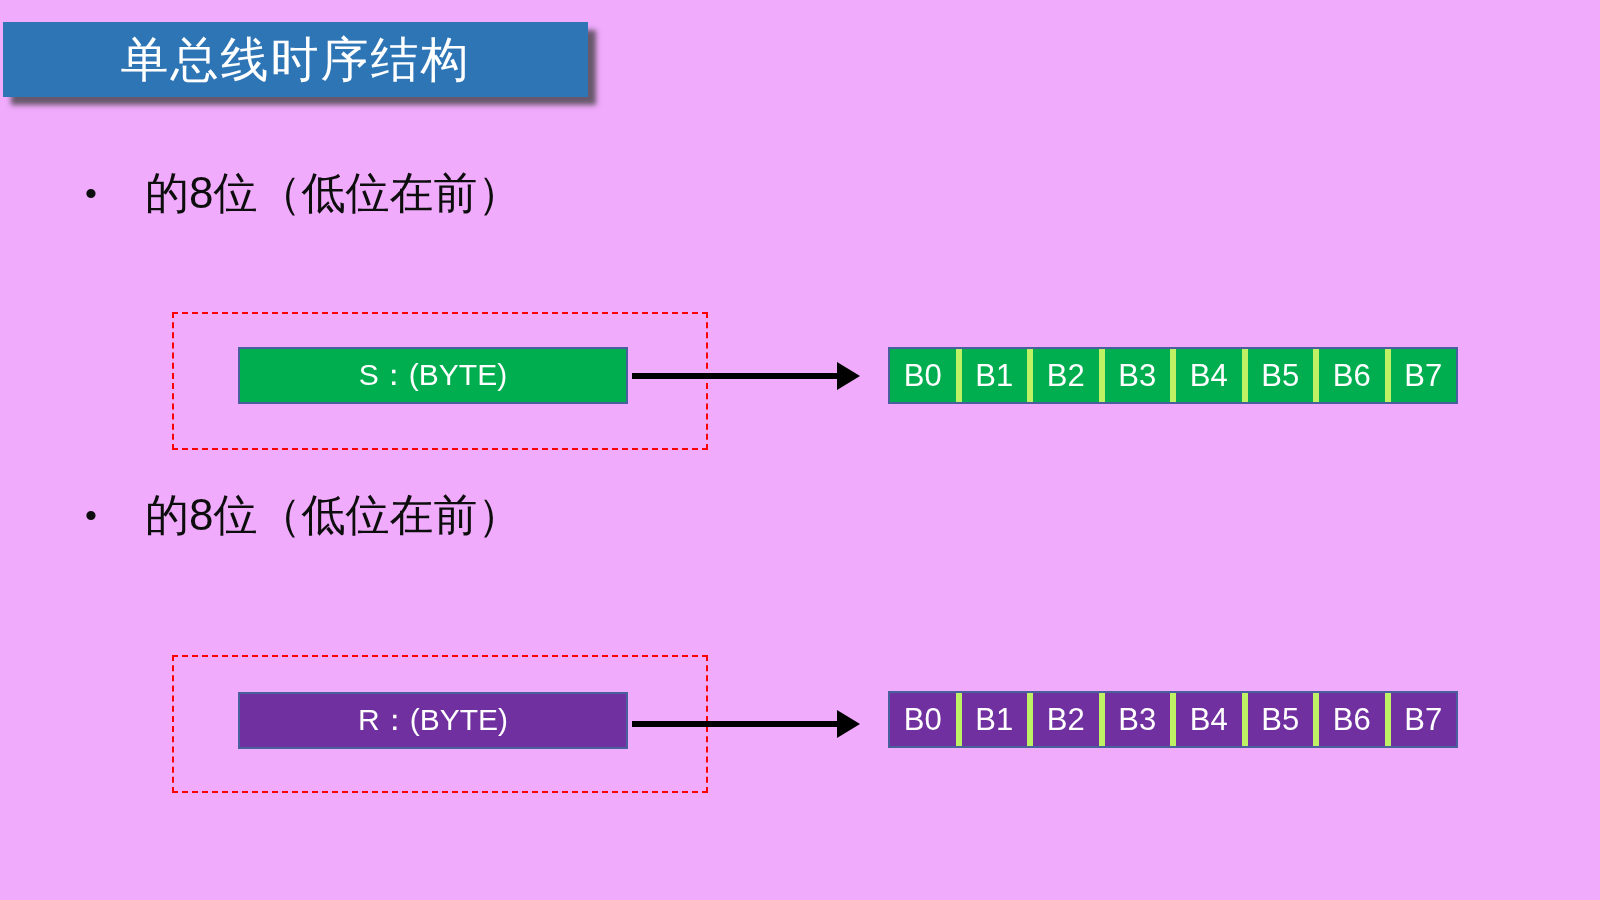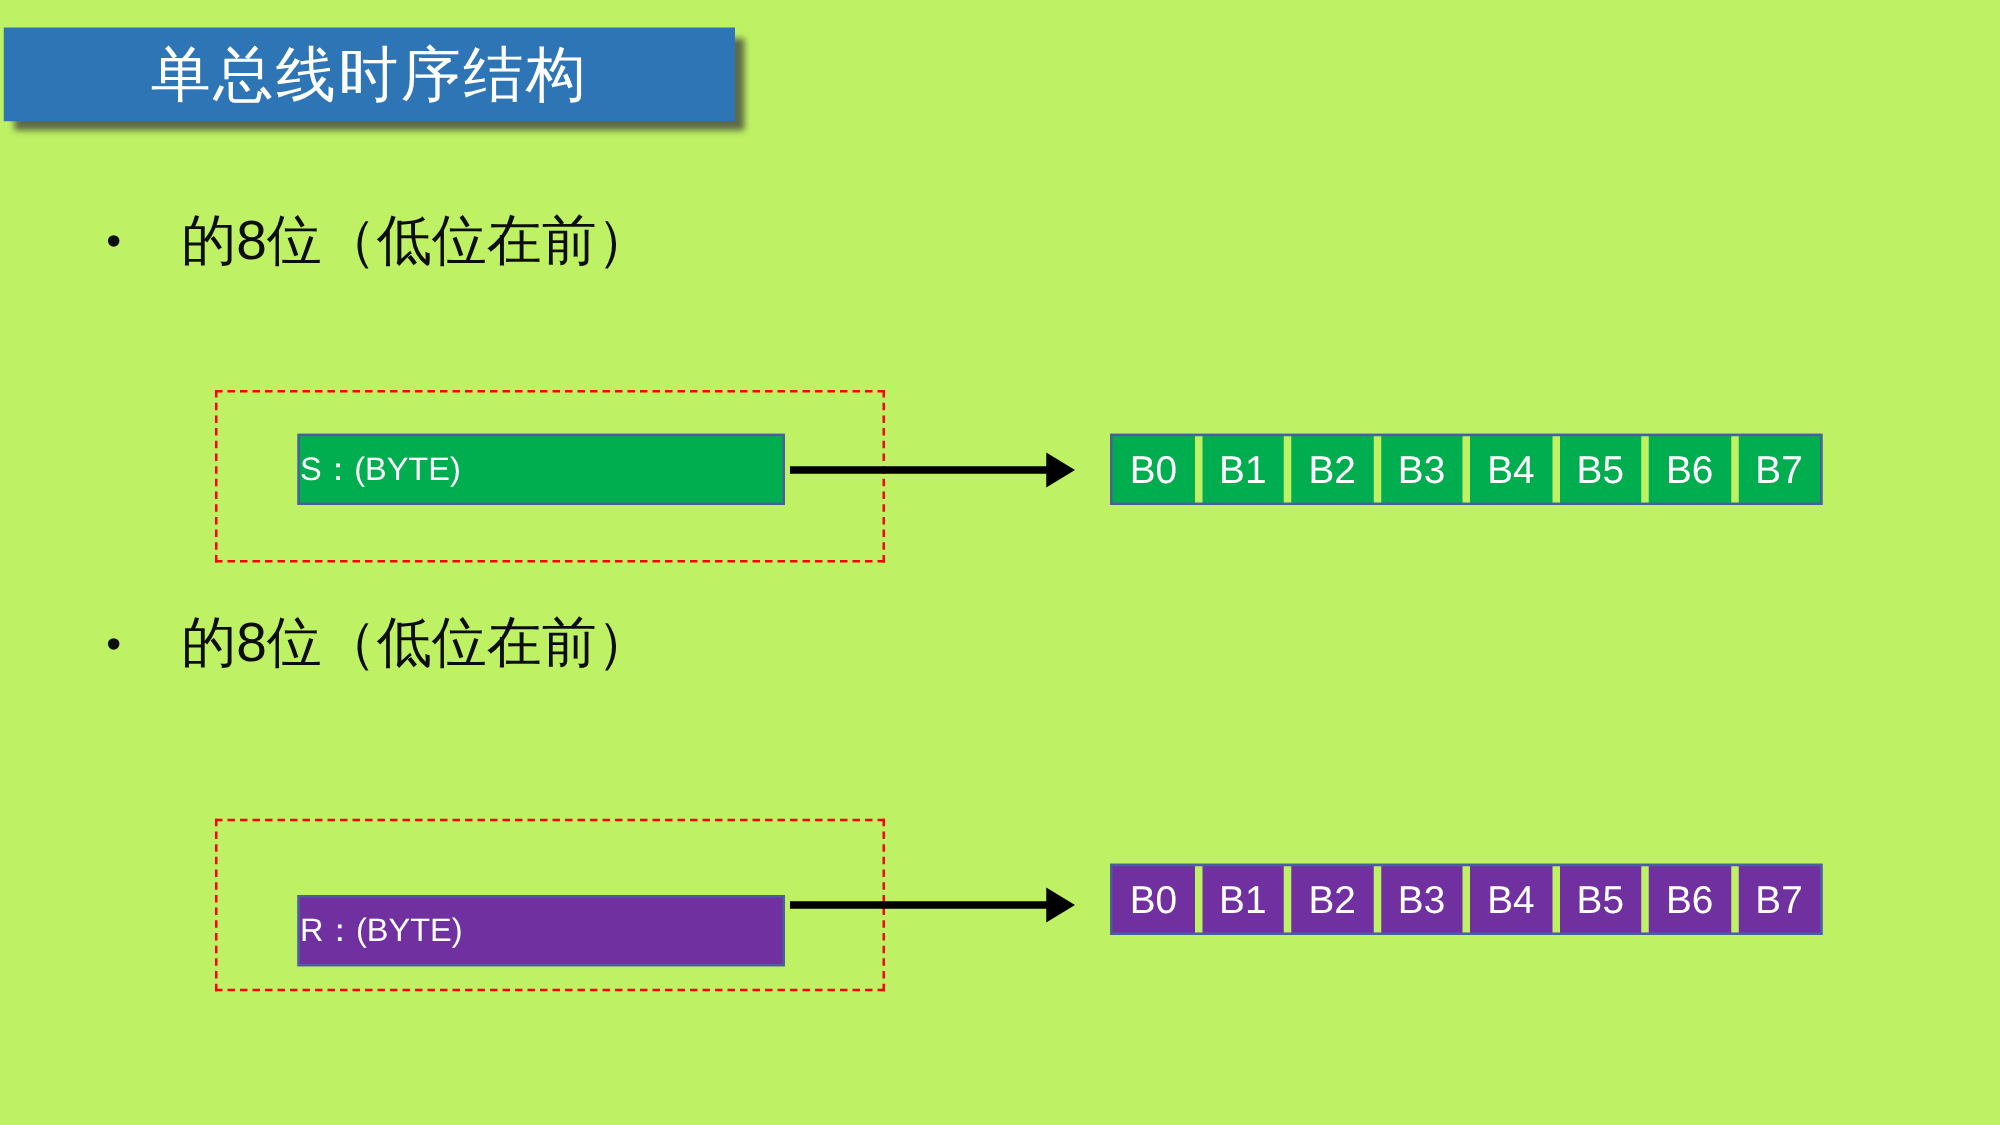--- a/index.html
+++ b/index.html
@@ -1,18 +1,18 @@
 <!DOCTYPE html>
 <html><head>
 <meta charset="utf-8">
 <style>
   html,body { margin:0; padding:0; background:#ddd; }
   .slide {
     position:relative; width:1600px; height:900px; margin:0 auto;
-    background:#bef264; overflow:hidden;
+    background:#f0abfc; overflow:hidden;
     font-family:"Liberation Sans","DejaVu Sans",sans-serif;
   }
 
   
   .title-banner {
     position:absolute; left:3px; top:22px; width:585px; height:75px;
     background:#2E75B6; color:#ffffff;
     display:flex; align-items:center; justify-content:center;
     font-size:48px; letter-spacing:2px;
     box-shadow:8px 8px 5px rgba(60,60,60,0.75);
@@ -29,26 +29,26 @@
   .dashed-box {
     position:absolute; left:172px; width:536px; height:138px;
     border:2px dashed #FF0000; box-sizing:border-box;
   }
   .dashed-box.d1 { top:312px; }
   .dashed-box.d2 { top:655px; }
 
   
   .src-box {
     position:absolute; left:238px; width:390px; height:57px;
-    display:flex; align-items:center; justify-content:flex-start;
-    color:#ffffff; font-size:26px;
+    display:flex; align-items:center; justify-content:center;
+    color:#ffffff; font-size:30px;
     border:2px solid #4A5F9E; box-sizing:border-box;
   }
   .src-box.s1 { top:347px; }
-  .src-box.s2 { top:716px; }
+  .src-box.s2 { top:692px; }
 
   .fill-green  { background:#00AE4F; }
   .fill-purple { background:#7030A0; }
 
   
   .arrow { position:absolute; left:632px; width:206px; height:6px; background:#000000; }
   .arrow.a1 { top:373px; }
   .arrow.a2 { top:721px; }
   .arrow::after {
     content:""; position:absolute; right:-22px; top:-11px;

